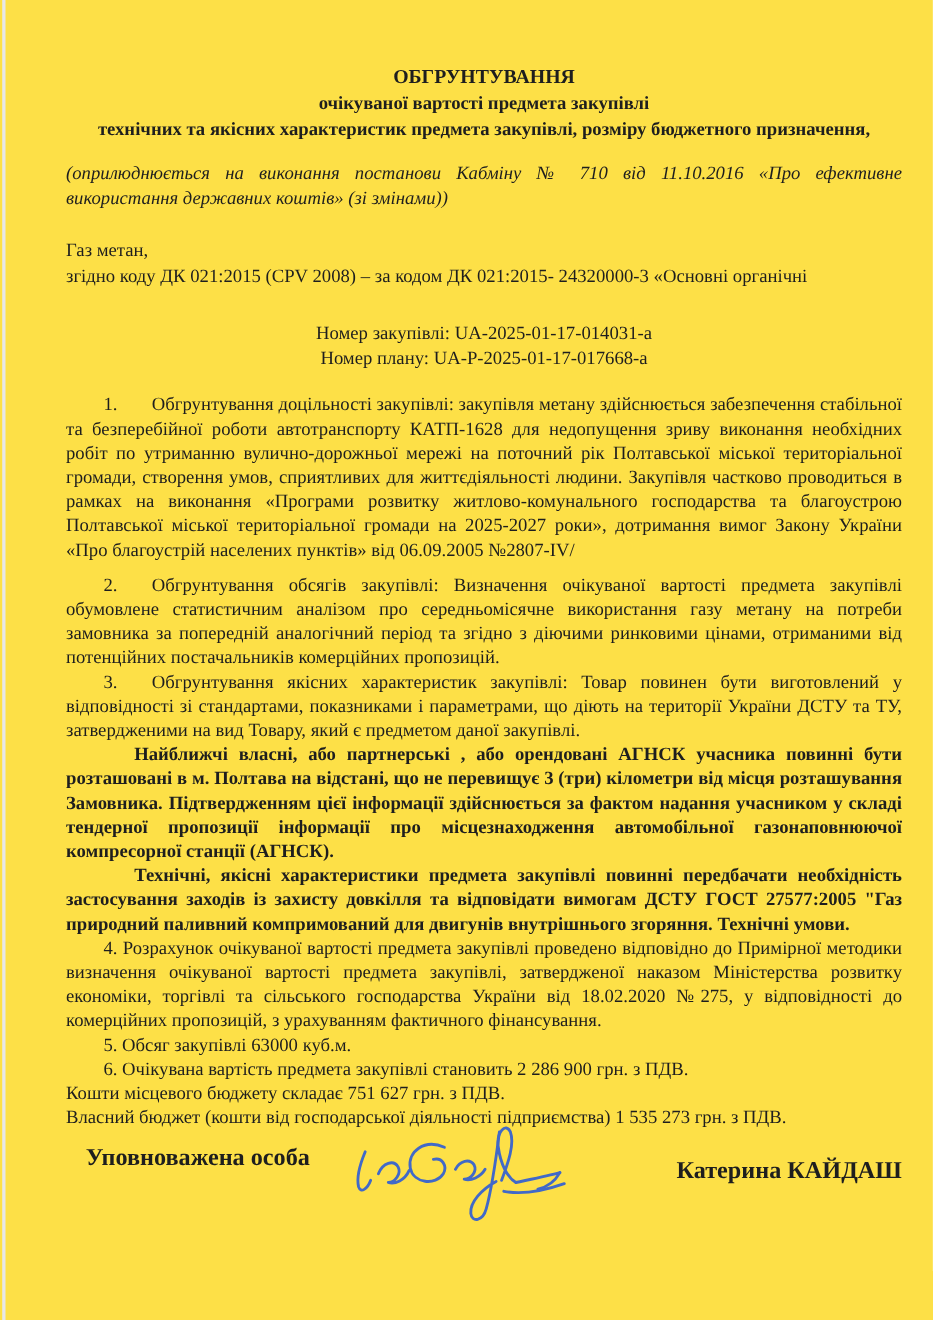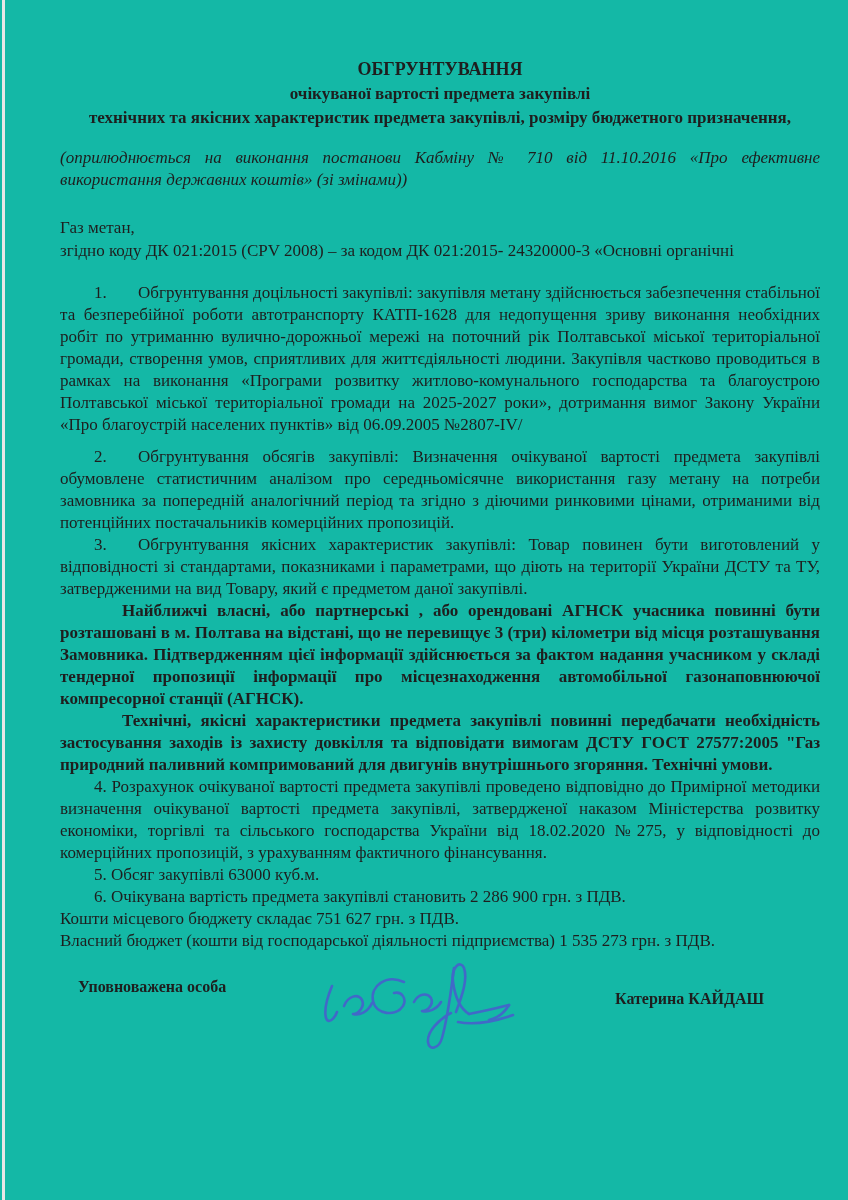--- a/index.html
+++ b/index.html
@@ -1,20 +1,20 @@
 <!DOCTYPE html>
 <html lang="uk"><head>
 <meta charset="utf-8">
 <style>
   html,body{margin:0;padding:0;}
   body{background:#ffffff;}
   .page{
     position:relative;
     width:848px;height:1200px;
-    background:#14b8a6;
+    background:#fde047;
     overflow:hidden;
     font-family:"Liberation Serif","DejaVu Serif",serif;
     color:#1e1e1e;
   }
   .edge-line{
     position:absolute;left:2px;top:0;width:3px;height:100%;
     background:#e7e7e7;
   }
   .content{
     position:absolute;left:60px;top:0;width:760px;
@@ -35,21 +35,21 @@
   .subject div{white-space:nowrap;}
   .refs{margin-top:30px;font-size:17px;line-height:22.5px;text-align:center;}
   .body{margin-top:20px;font-size:17px;line-height:22px;}
   .p{margin:0;text-align:justify;text-indent:34px;}
   .p.gap{margin-top:10px;}
   .pnum{display:inline-block;width:44px;text-indent:0;}
   .p.sub{text-indent:62px;font-weight:bold;}
   .p.plain{text-align:left;}
   .p.flush{text-indent:0;text-align:left;}
   .footer{
-    position:relative;margin-top:26px;height:115px;font-size:16px;
+    position:relative;margin-top:12px;height:115px;font-size:22px;
   }
   .role{font-weight:bold;margin-left:18px;}
   .name{font-weight:bold;position:absolute;left:555px;top:12px;}
   .sig{
     position:absolute;left:248px;top:-26px;width:212px;height:106px;
   }
   .sig svg{width:100%;height:100%;display:block;}
   .sig path{fill:none;stroke:currentColor;stroke-width:2.6;stroke-linecap:round;stroke-linejoin:round;}
 </style>
 </head>
@@ -67,20 +67,24 @@
         <div>технічних та якісних характеристик предмета закупівлі, розміру бюджетного призначення,</div>
       </div>
 
     <div class="note">(оприлюднюється на виконання постанови Кабміну № 710 від 11.10.2016 «Про ефективне використання державних коштів» (зі змінами))</div>
 
     <div class="subject">
         <div>Газ метан,</div>
         <div>згідно коду ДК 021:2015 (CPV 2008) – за кодом ДК 021:2015- 24320000-3 «Основні органічні</div>
       </div>
 
+    <div class="refs">
+        <div>Номер закупівлі: UA-2025-01-17-014031-a</div>
+        <div>Номер плану: UA-P-2025-01-17-017668-a</div>
+      </div>
 
     <div class="body">
         <p class="p num"><span class="pnum">1.</span>Обгрунтування доцільності закупівлі: закупівля метану здійснюється забезпечення стабільної та безперебійної роботи автотранспорту КАТП-1628 для недопущення зриву виконання необхідних робіт по утриманню вулично-дорожньої мережі на поточний рік Полтавської міської територіальної громади, створення умов, сприятливих для життєдіяльності людини. Закупівля частково проводиться в рамках на виконання «Програми розвитку житлово-комунального господарства та благоустрою Полтавської міської територіальної громади на 2025-2027 роки», дотримання вимог Закону України «Про благоустрій населених пунктів» від 06.09.2005 №2807-IV/</p>
         <p class="p num gap"><span class="pnum">2.</span>Обгрунтування обсягів закупівлі: Визначення очікуваної вартості предмета закупівлі обумовлене статистичним аналізом про середньомісячне використання газу метану на потреби замовника за попередній аналогічний період та згідно з діючими ринковими цінами, отриманими від потенційних постачальників комерційних пропозицій.</p>
         <p class="p num"><span class="pnum">3.</span>Обгрунтування якісних характеристик закупівлі: Товар повинен бути виготовлений у відповідності зі стандартами, показниками і параметрами, що діють на території України ДСТУ та ТУ, затвердженими на вид Товару, який є предметом даної закупівлі.</p>
         <p class="p sub">Найближчі власні, або партнерські , або орендовані АГНСК учасника повинні бути розташовані в м. Полтава на відстані, що не перевищує 3 (три) кілометри від місця розташування Замовника. Підтвердженням цієї інформації здійснюється за фактом надання учасником у складі тендерної пропозиції інформації про місцезнаходження автомобільної газонаповнюючої компресорної станції (АГНСК).</p>
         <p class="p sub">Технічні, якісні характеристики предмета закупівлі повинні передбачати необхідність застосування заходів із захисту довкілля та відповідати вимогам ДСТУ ГОСТ 27577:2005 "Газ природний паливний компримований для двигунів внутрішнього згоряння. Технічні умови.</p>
         <p class="p">4. Розрахунок очікуваної вартості предмета закупівлі проведено відповідно до Примірної методики визначення очікуваної вартості предмета закупівлі, затвердженої наказом Міністерства розвитку економіки, торгівлі та сільського господарства України від 18.02.2020 №275, у відповідності до комерційних пропозицій, з урахуванням фактичного фінансування.</p>
         <p class="p plain">5. Обсяг закупівлі 63000 куб.м.</p>
         <p class="p plain">6. Очікувана вартість предмета закупівлі становить 2 286 900 грн. з ПДВ.</p>

